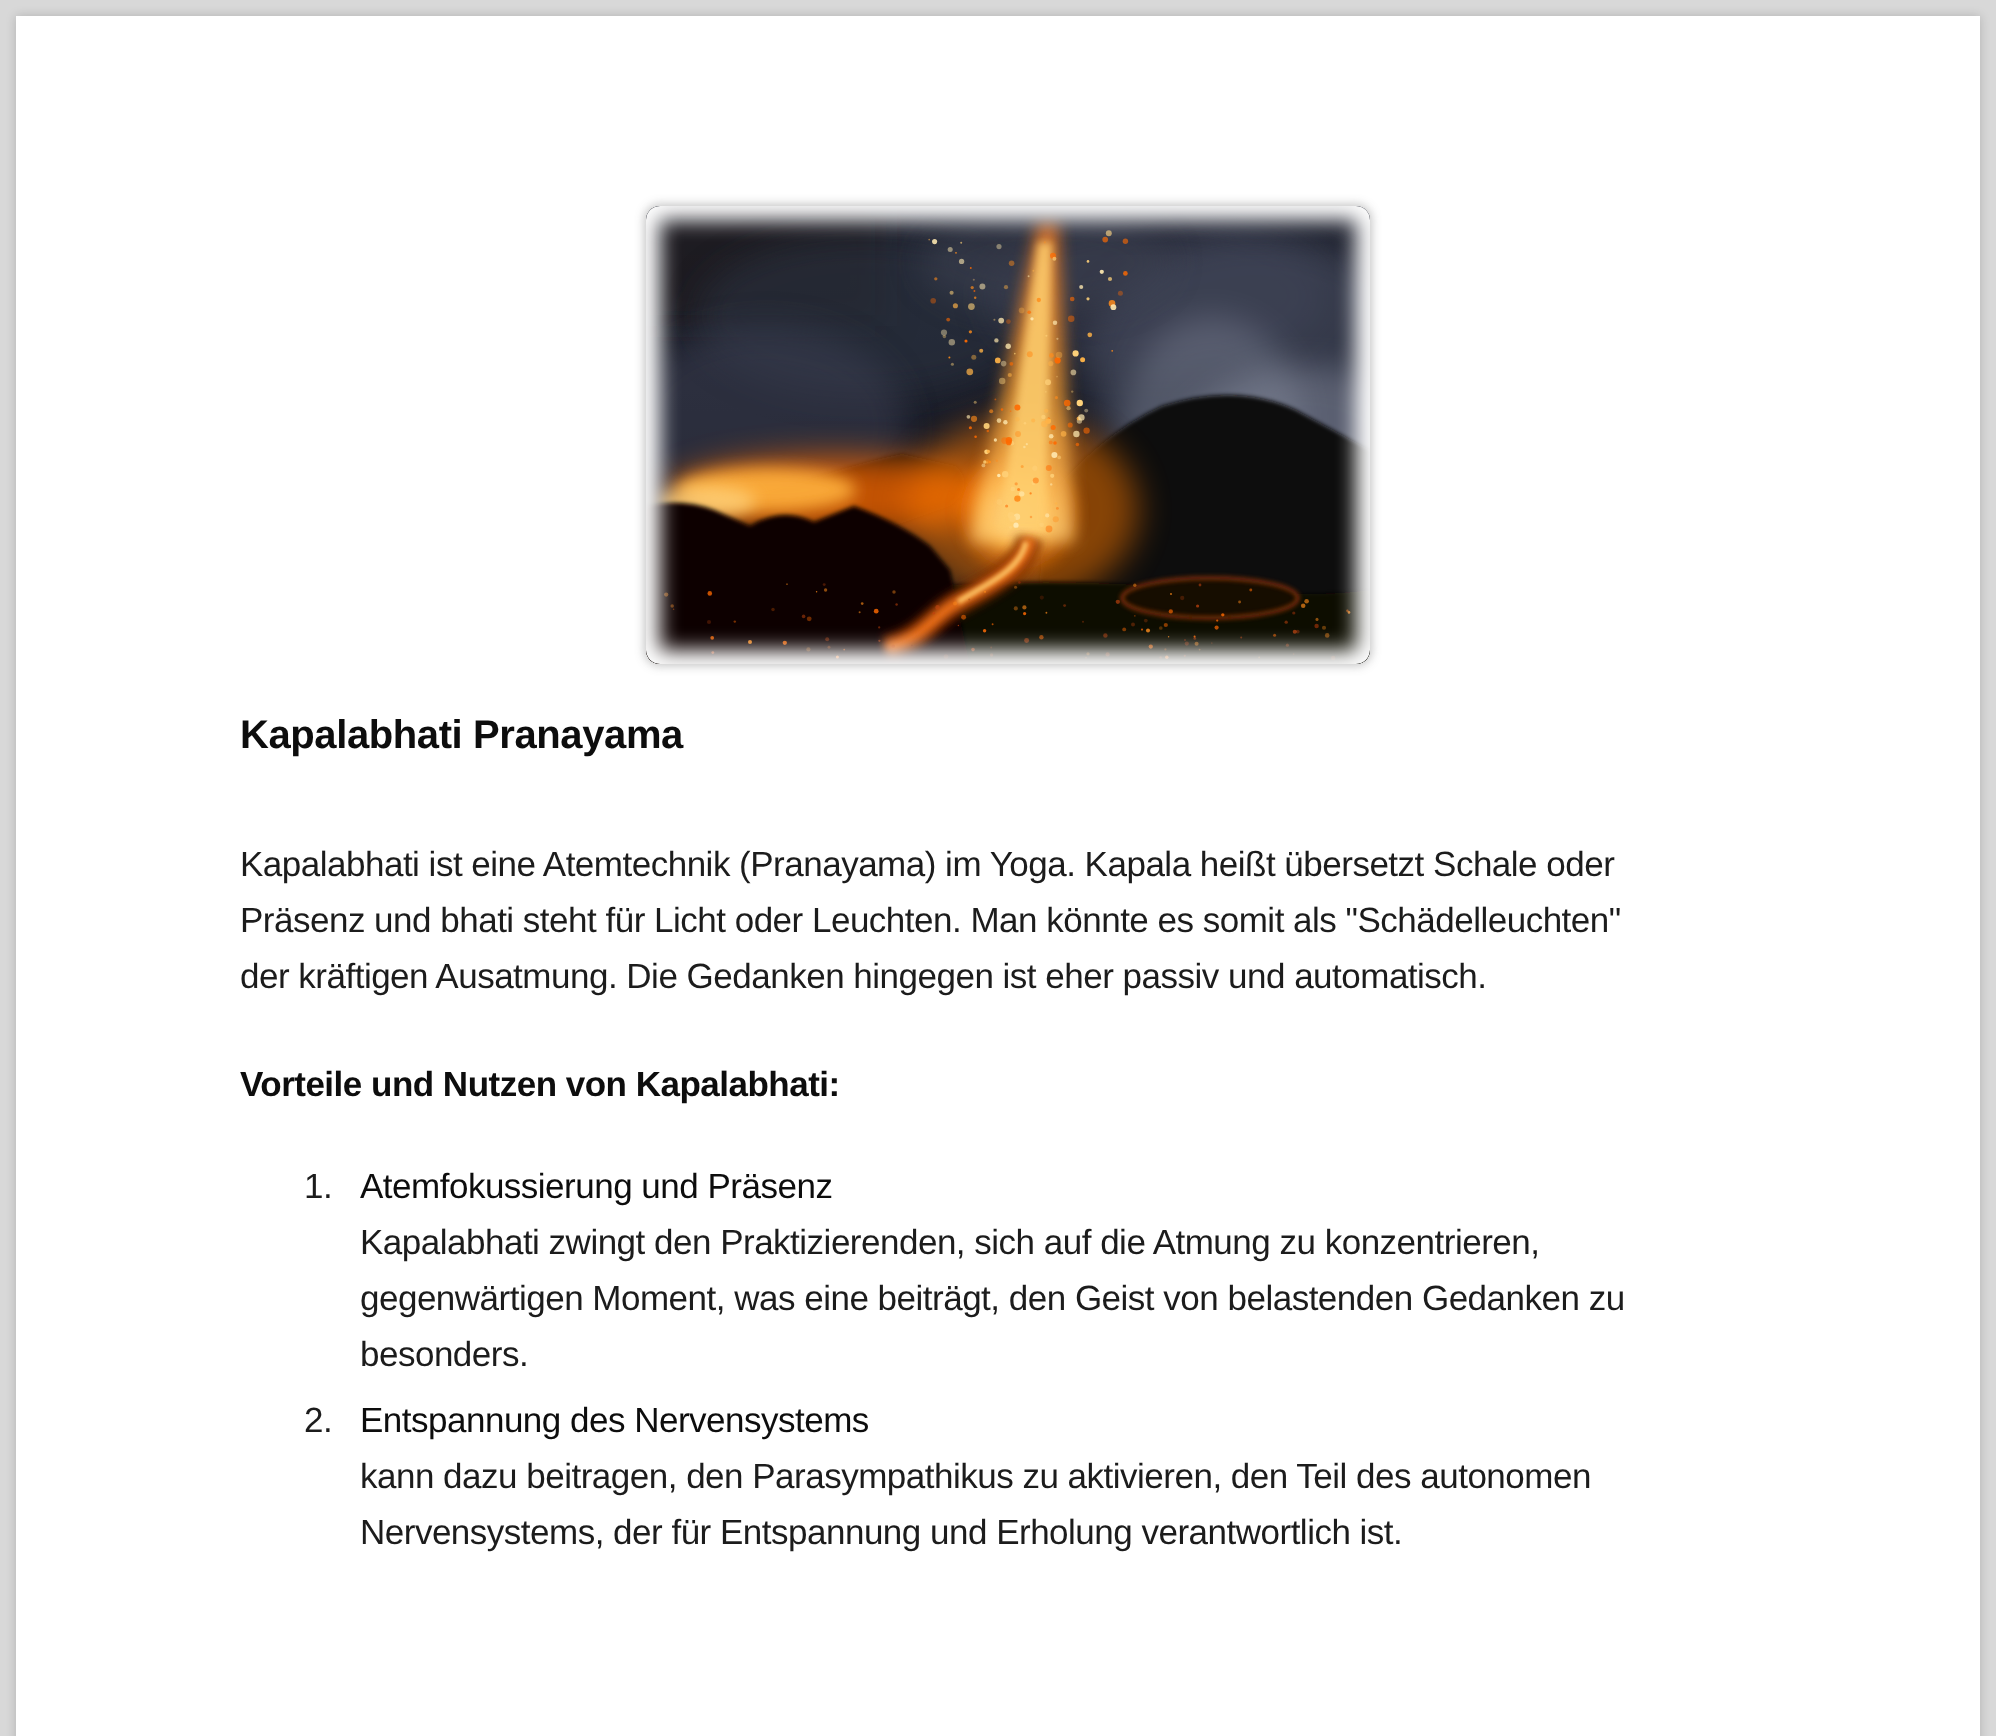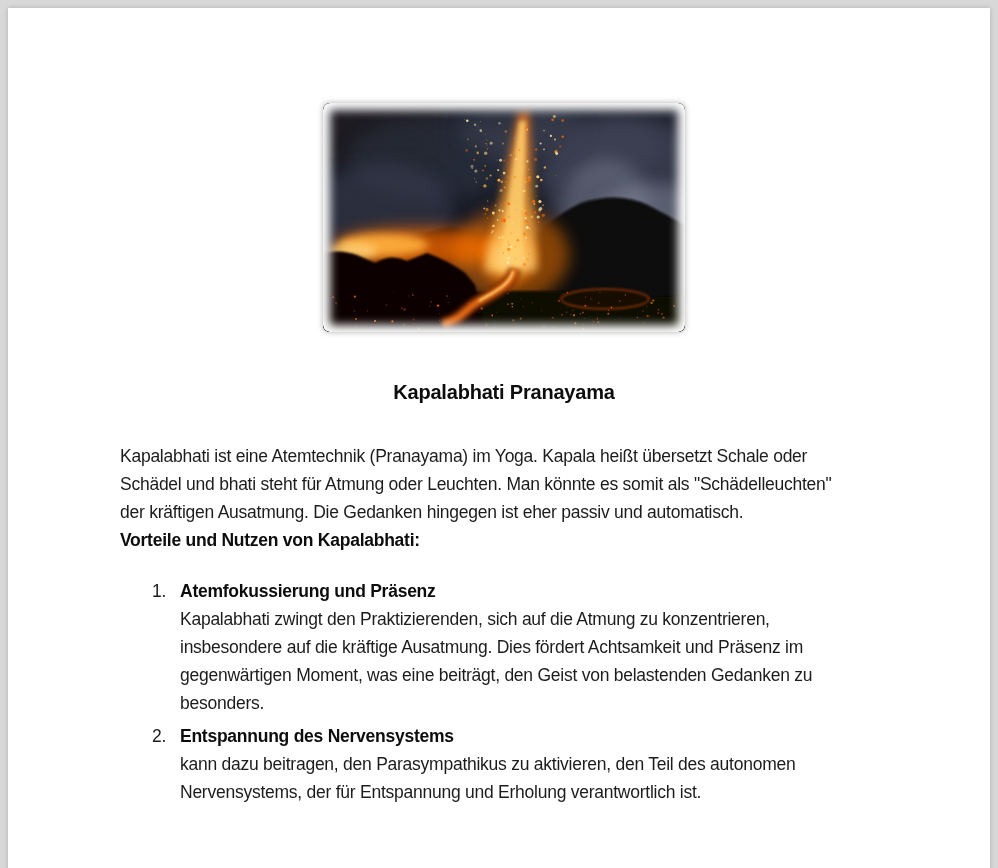--- a/index.html
+++ b/index.html
@@ -33,54 +33,53 @@
   }
   .hero svg { display: block; width: 100%; height: 100%; }
   .hero::after {
     content: "";
     position: absolute; inset: 0;
     border-radius: 7px;
     box-shadow: inset 0 0 10px 7px #ffffff;
     pointer-events: none;
   }
   .doc-title {
-    margin-top: 46px;
-    text-align: center;
+    margin-top: 22px;
     font-size: 20px;
     font-weight: bold;
     color: #0d0d0d;
     line-height: 28px;
     letter-spacing: -0.2px;
   }
   .text-line {
     font-size: 17.5px;
     line-height: 28px;
     letter-spacing: -0.25px;
     white-space: nowrap;
   }
   .intro { margin-top: 36px; }
   .benefits-heading {
-    margin-top: 0;
+    margin-top: 26px;
     font-size: 17.5px;
     line-height: 28px;
     font-weight: bold;
     letter-spacing: -0.25px;
     color: #0d0d0d;
   }
   .benefits-list { margin-top: 23px; list-style: none; }
   .list-item { display: flex; align-items: flex-start; padding-left: 32px; }
   .list-item + .list-item { margin-top: 5px; }
   .li-num {
     width: 28px; flex: 0 0 28px;
     font-size: 17.5px; line-height: 28px;
     letter-spacing: -0.25px;
   }
   .li-title {
     font-size: 17.5px; line-height: 28px;
-    font-weight: bold;
+    font-weight: normal;
     letter-spacing: -0.25px;
     color: #0d0d0d;
     white-space: nowrap;
   }
 </style>
 </head>
 <body>
 
 <div class="sheet">
   <div class="content">
@@ -440,34 +439,33 @@
             <circle cx="163.5" cy="221.8" r="0.91" fill="#c1440e" opacity="0.58"></circle>
             <circle cx="259.9" cy="209.5" r="1.06" fill="#ff6a00" opacity="0.51"></circle>
           </g>
       </svg>
     </div>
 
     <h1 class="doc-title">Kapalabhati Pranayama</h1>
 
     <div class="intro">
       <div class="text-line">Kapalabhati ist eine Atemtechnik (Pranayama) im Yoga. Kapala heißt übersetzt Schale oder</div>
-      <div class="text-line">Schädel und bhati steht für Atmung oder Leuchten. Man könnte es somit als "Schädelleuchten"</div>
+      <div class="text-line">Präsenz und bhati steht für Licht oder Leuchten. Man könnte es somit als "Schädelleuchten"</div>
       <div class="text-line">der kräftigen Ausatmung. Die Gedanken hingegen ist eher passiv und automatisch.</div>
     </div>
 
     <div class="benefits-heading">Vorteile und Nutzen von Kapalabhati:</div>
 
     <div class="benefits-list">
 
       <div class="list-item">
         <div class="li-num">1.</div>
         <div class="li-body">
           <div class="li-title">Atemfokussierung und Präsenz</div>
           <div class="text-line">Kapalabhati zwingt den Praktizierenden, sich auf die Atmung zu konzentrieren,</div>
-          <div class="text-line">insbesondere auf die kräftige Ausatmung. Dies fördert Achtsamkeit und Präsenz im</div>
           <div class="text-line">gegenwärtigen Moment, was eine beiträgt, den Geist von belastenden Gedanken zu</div>
           <div class="text-line">besonders.</div>
         </div>
       </div>
 
       <div class="list-item">
         <div class="li-num">2.</div>
         <div class="li-body">
           <div class="li-title">Entspannung des Nervensystems</div>
           <div class="text-line">kann dazu beitragen, den Parasympathikus zu aktivieren, den Teil des autonomen</div>

